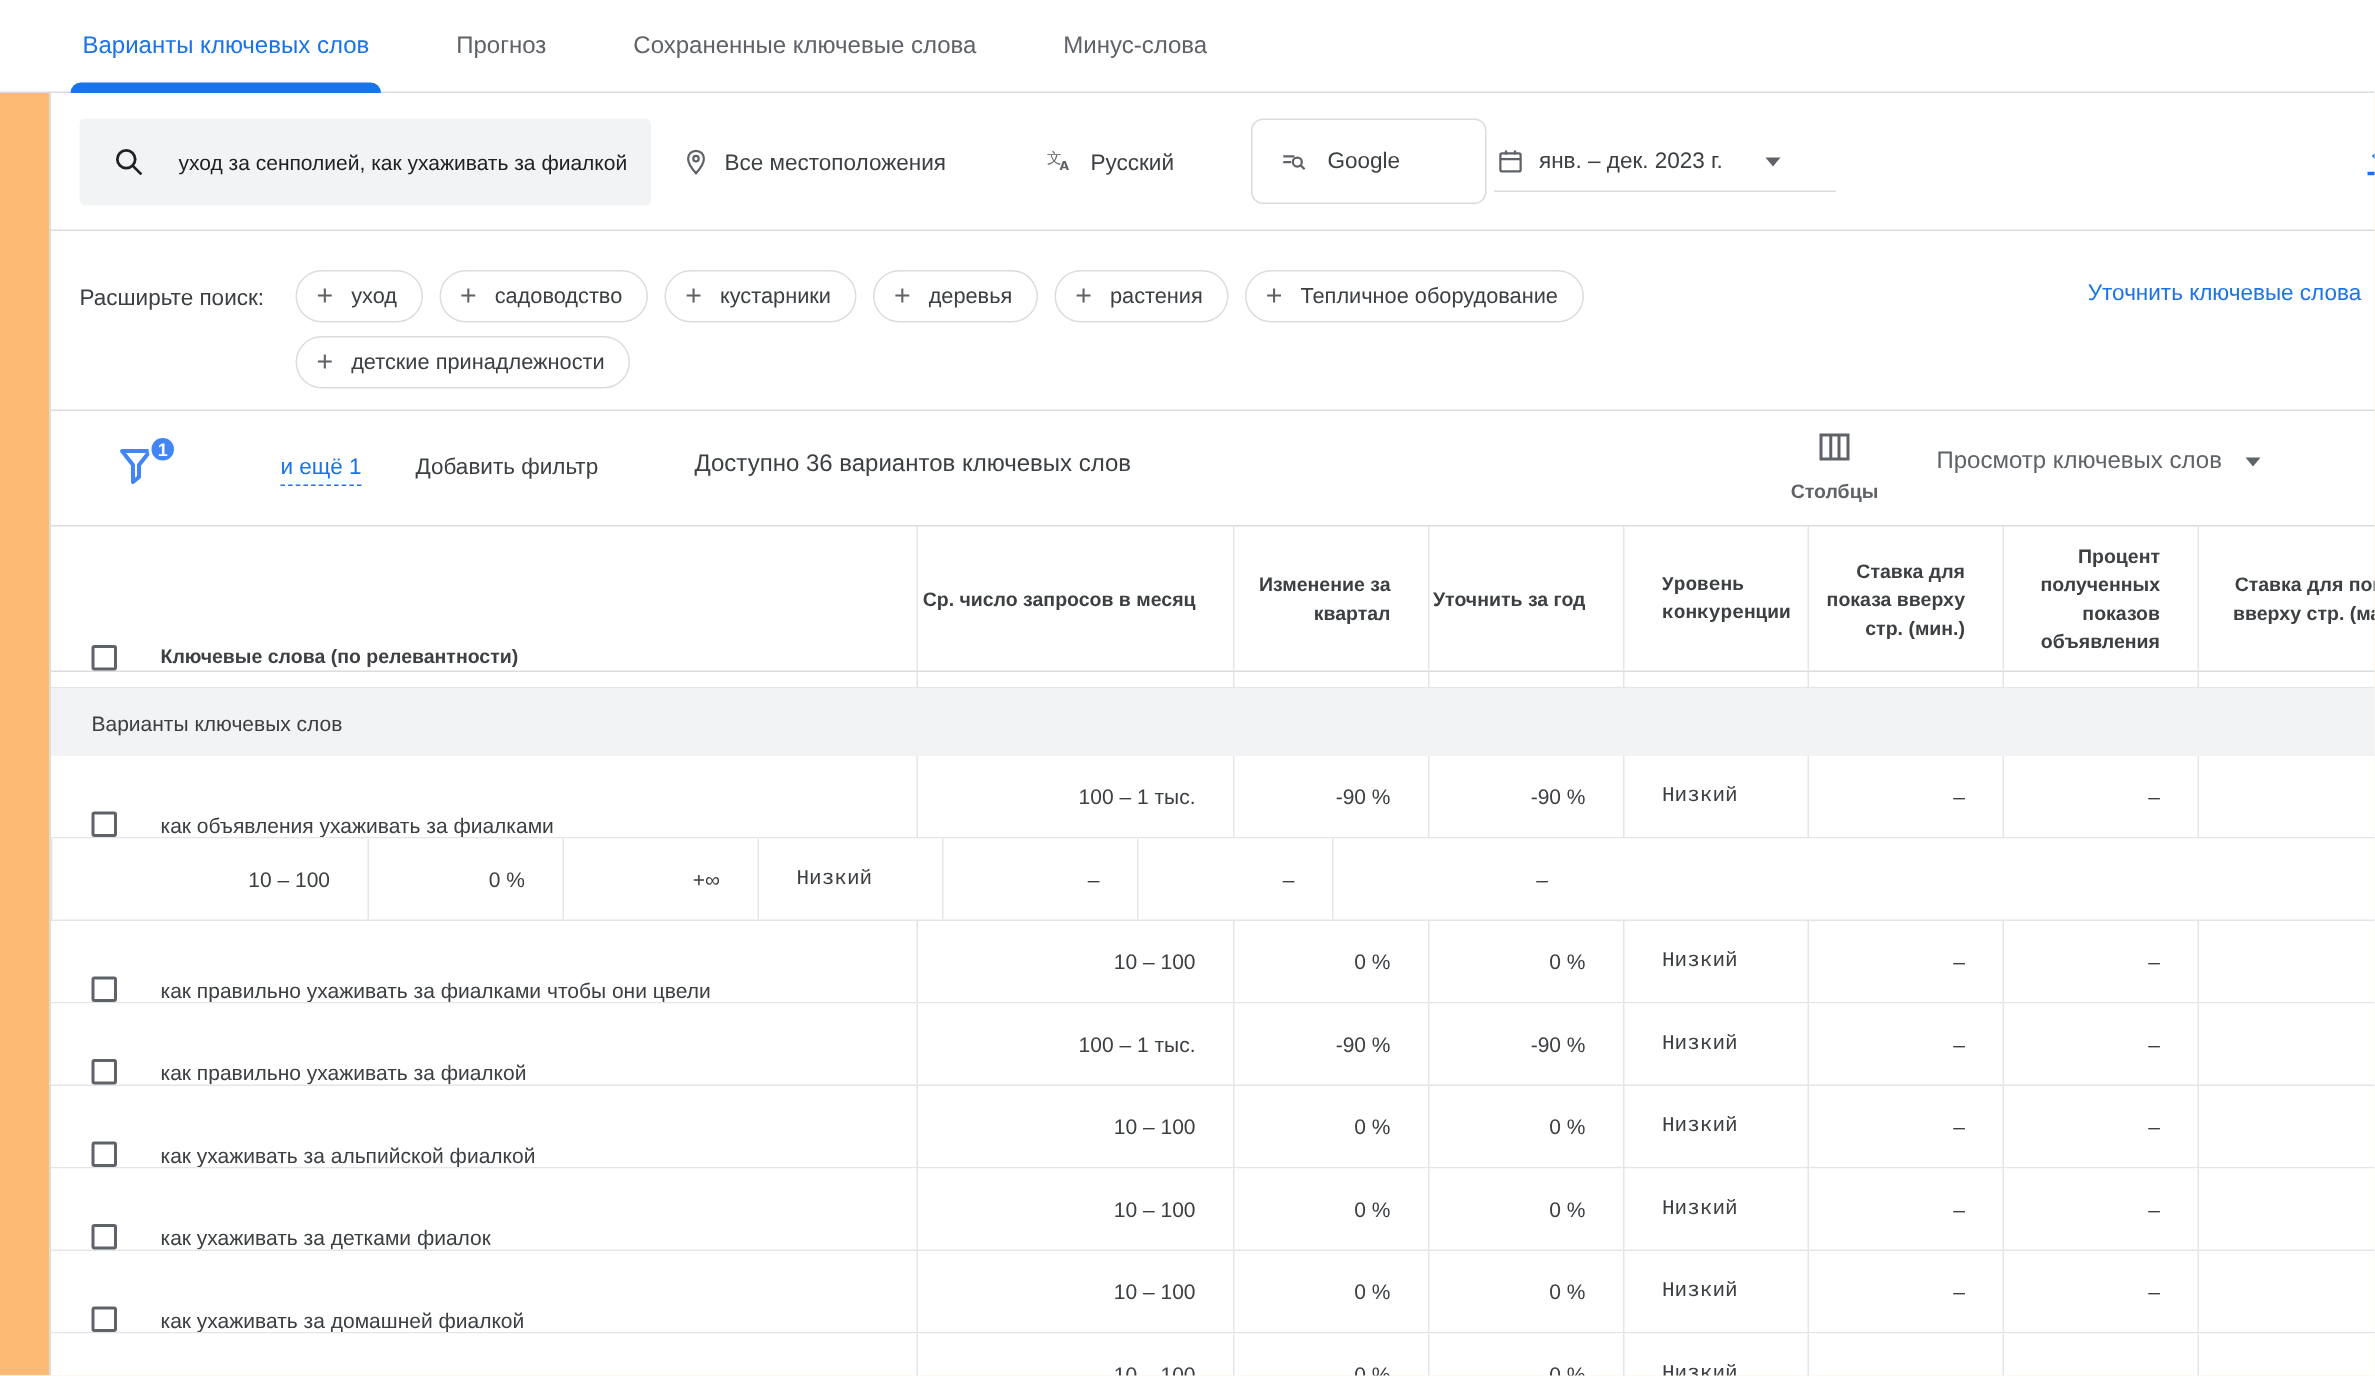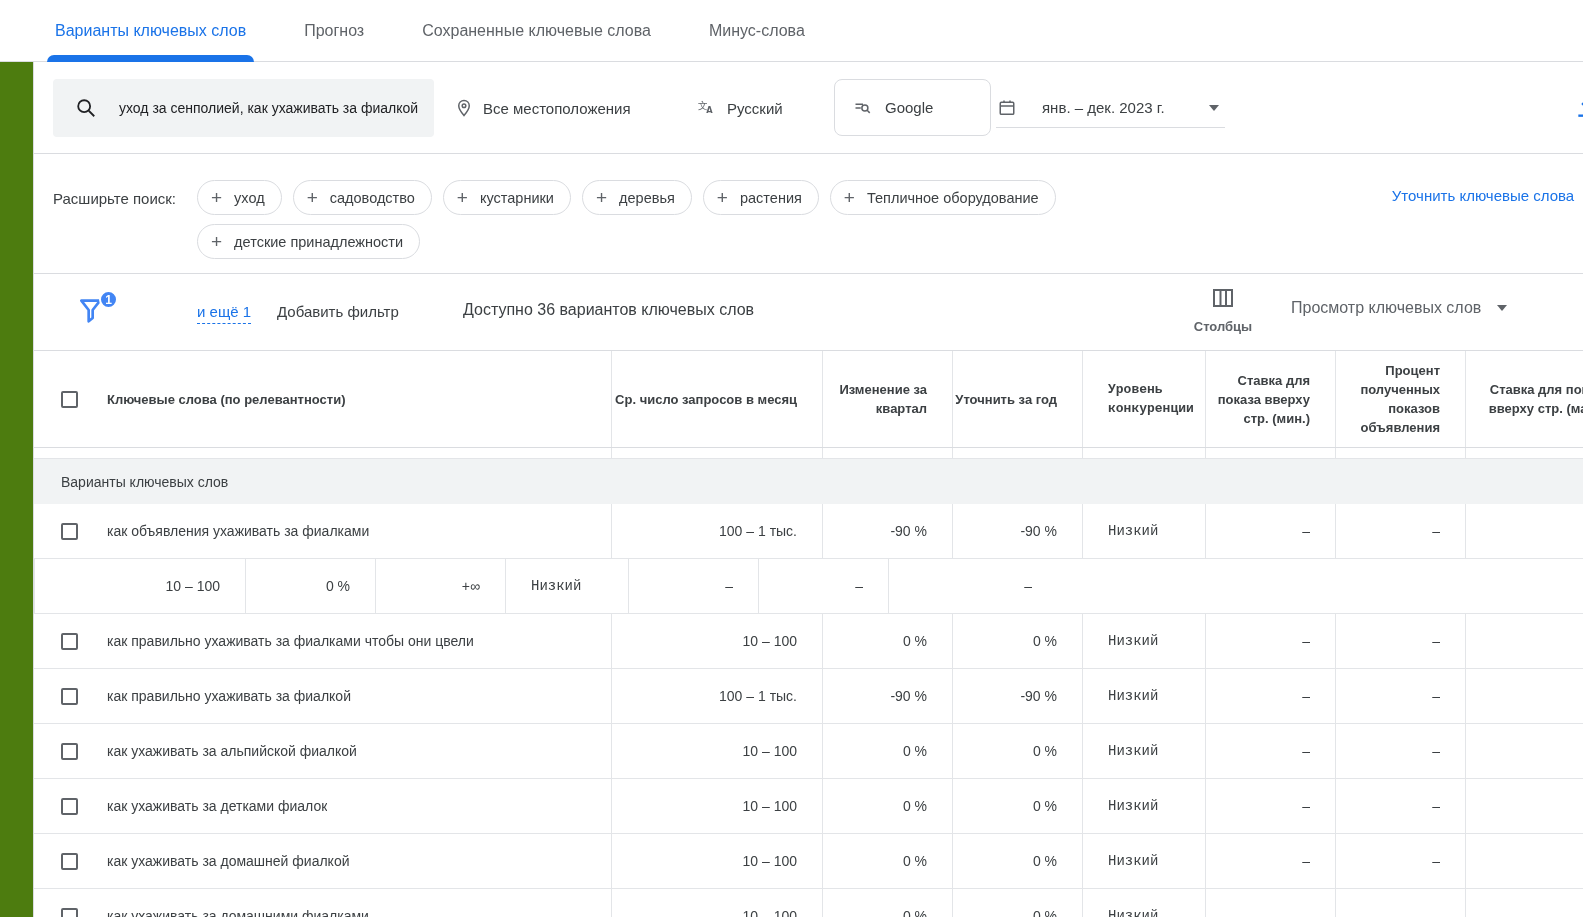--- a/index.html
+++ b/index.html
@@ -9,41 +9,41 @@
   
   .tabbar { position:relative; height:62px; background:#fff; border-bottom:1px solid #dadce0;
     display:flex; align-items:center; padding-left:55px; }
   .tab { position:relative; height:62px; display:flex; align-items:center;
     margin-right:58px; font-size:16px; color:#5f6368; cursor:pointer; white-space:nowrap; }
   .tab.active { color:#1a73e8; }
   .tab.active::after { content:""; position:absolute; left:-8px; right:-8px; bottom:0;
     height:7px; background:#1a73e8; border-radius:8px 8px 0 0; }
 
   
-  .page { position:relative; height:855px; background:#4d7c0f; }
+  .page { position:relative; height:855px; background:#fdba74; }
   .card { position:absolute; left:33px; top:0; width:1600px; height:100%;
     background:#fff; border-left:1px solid #dadce0; }
 
   .row-section { position:relative; border-bottom:1px solid #dadce0; }
 
   
   .toolbar { height:92px; }
   .searchbox { position:absolute; left:19px; top:17px; width:381px; height:58px;
     background:#f1f3f4; border-radius:4px; display:flex; align-items:center; padding:0 14px 0 22px; }
   .searchbox .mag { flex:0 0 auto; margin-right:22px; }
   .search-text { font-size:14px; line-height:19px; color:#202124; }
   .tool-btn { position:absolute; top:0; height:92px; display:flex; align-items:center;
     gap:10px; font-size:15px; color:#3c4043; cursor:pointer; white-space:nowrap; }
   .btn-location { left:421px; }
   .btn-language { left:663px; }
   .google-select { position:absolute; left:800px; top:17px; width:157px; height:57px;
     border:1px solid #dadce0; border-radius:8px; display:flex; align-items:center;
     padding-left:18px; gap:12px; font-size:15px; color:#3c4043; cursor:pointer; }
   .date-range { position:absolute; left:962px; top:26px; height:40px; display:flex;
-    align-items:center; gap:26px; font-size:15px; color:#3c4043; cursor:pointer;
+    align-items:center; gap:10px; font-size:15px; color:#3c4043; cursor:pointer;
     border-bottom:1px solid #dadce0; padding:0 6px 0 2px; min-width:228px; }
   .caret { width:0; height:0; border-left:5px solid transparent; border-right:5px solid transparent;
     border-top:6px solid #5f6368; display:inline-block; margin-left:18px; }
   .download-btn { position:absolute; right:33px; top:32px; cursor:pointer; }
 
   
   .expand { min-height:100px; display:flex; align-items:flex-start; padding:20px 0 14px 19px; }
   .expand-label { width:144px; flex:0 0 auto; font-size:15px; color:#3c4043; line-height:22px;
     padding-top:14px; }
   .chips { width:995px; display:flex; flex-wrap:wrap; gap:9px 11px; padding-top:6px; }
@@ -53,36 +53,36 @@
   .chip .plus { font-size:19px; color:#5f6368; line-height:1; }
   .refine { margin-left:auto; width:200px; margin-right:50px; padding-top:10px;
     text-align:center; font-size:15px; line-height:23px; color:#1a73e8; cursor:pointer; }
 
   
   .filterbar { height:77px; }
   .funnel-wrap { position:absolute; left:42px; top:20px; width:40px; height:40px; cursor:pointer; }
   .funnel-badge { position:absolute; right:-2px; top:-4px; width:19px; height:19px;
     background:#4285f4; border:2px solid #fff; border-radius:50%; color:#fff; font-size:12px;
     display:flex; align-items:center; justify-content:center; font-weight:bold; }
-  .more-link { position:absolute; left:163px; top:29px; font-size:15px; color:#1a73e8;
+  .more-link { position:absolute; left:153px; top:29px; font-size:15px; color:#1a73e8;
     border-bottom:1px dashed #1a73e8; padding-bottom:3px; cursor:pointer;text-align:right; }
   .add-filter { position:absolute; left:243px; top:29px; font-size:15px; color:#3c4043; cursor:pointer; }
   .results-summary { position:absolute; left:429px; top:27px; font-size:16px; color:#3c4043; }
   .columns-block { position:absolute; left:1157px; top:12px; width:64px; text-align:center;
     cursor:pointer; color:#5f6368; }
   .columns-block .col-label { font-size:13px; margin-top:5px; color:#5f6368;font-weight:bold; }
   .view-dd { position:absolute; left:1257px; top:25px; display:flex; align-items:center;
     font-size:16px; color:#5f6368; cursor:pointer; }
   .view-dd .caret { border-top-color:#5f6368; margin-left:16px; }
 
   
   .table { width:1600px; }
   .trow-grid { display:flex; }
   .cell { flex:0 0 auto; display:flex; align-items:center; font-size:14px; color:#3c4043; }
-  .c-kw   { width:577px; padding-left:27px; gap:29px; }
+  .c-kw   { width:577px; padding-left:27px; gap:29px;align-items:flex-end; }
   .c-avg  { width:211px; } .c-qoq { width:130px; } .c-yoy { width:130px; }
   .c-comp { width:123px; padding-left:25px;font-family:Liberation Mono, monospace; }
   .c-share{ width:130px; } .c-min { width:130px; } .c-max { width:169px; }
   .num { justify-content:flex-end; padding-right:25px; }
   .vline { border-left:1px solid #e3e5e8; }
 
   .thead { height:97px; border-bottom:1px solid #dadce0; }
   .thead .cell { font-weight:bold; font-size:13px; color:#3c4043; line-height:19px; }
   .thead .num { text-align:right; }
   .thead .c-comp { align-items:center; }

